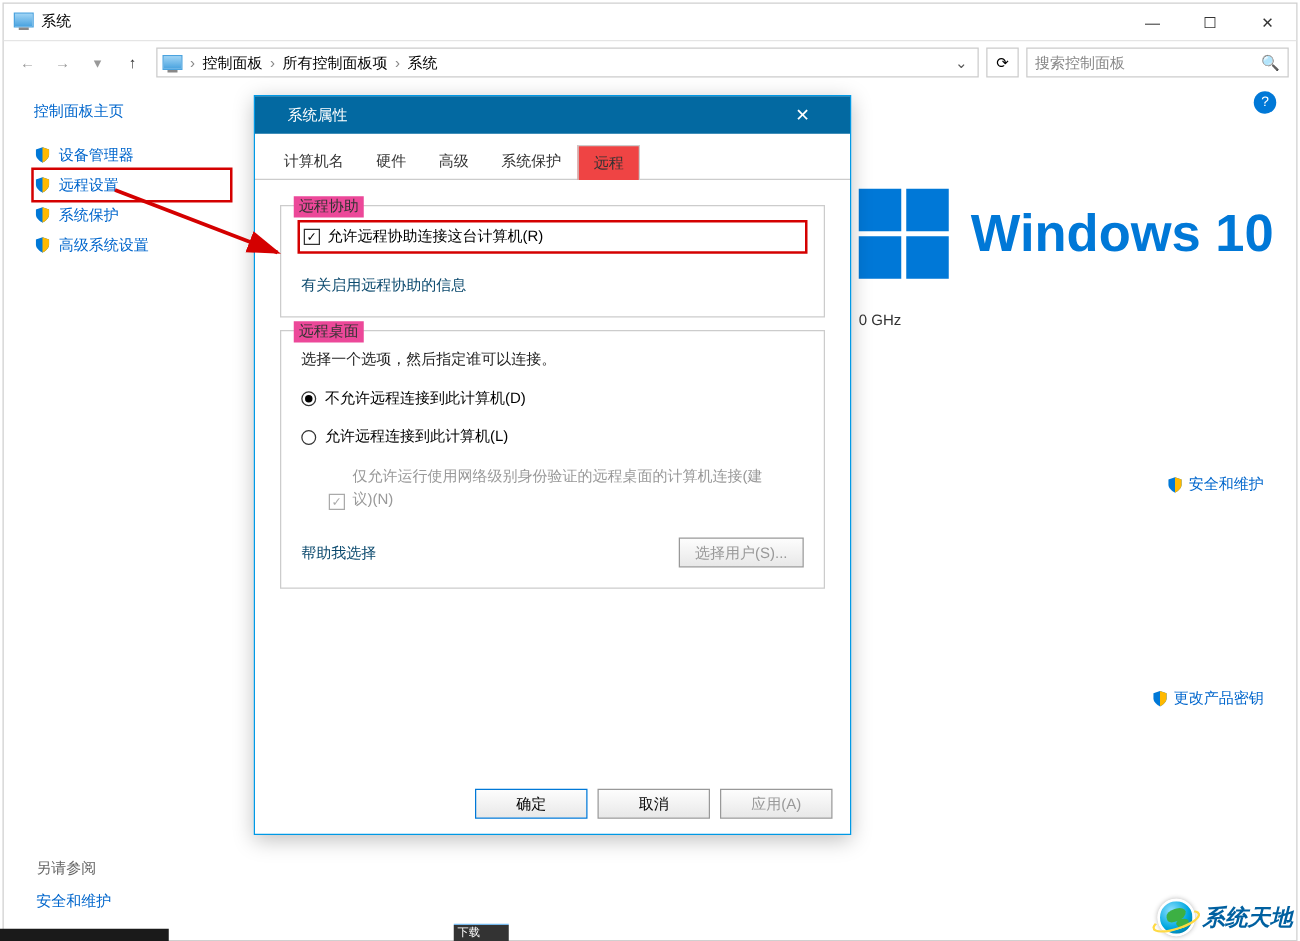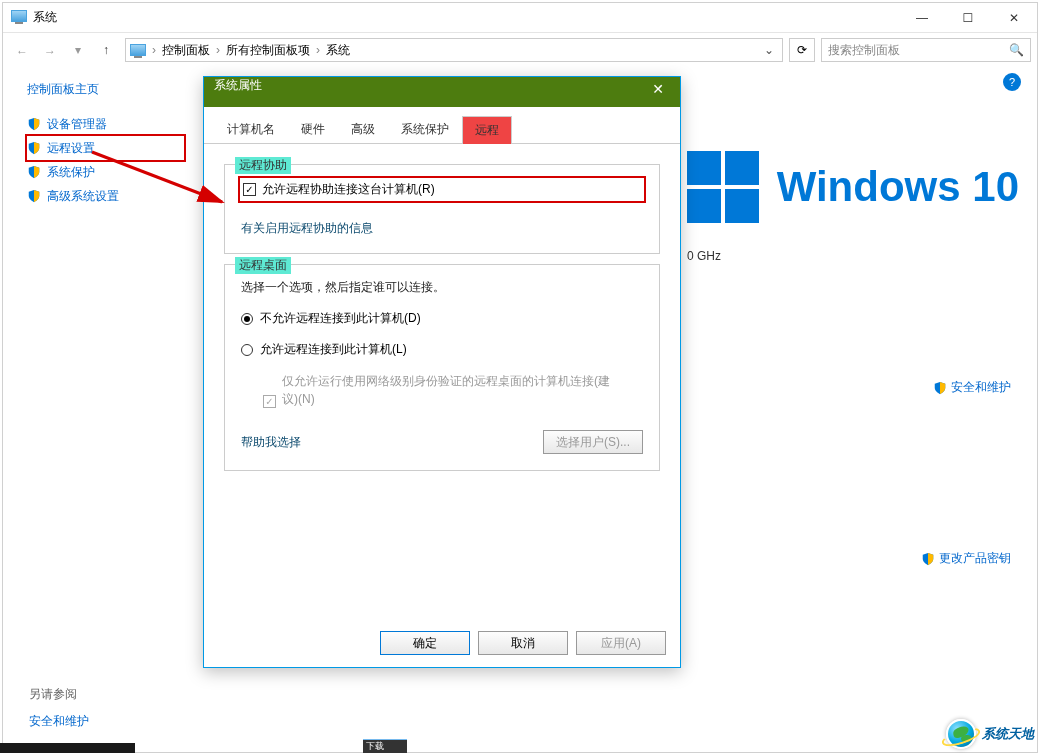--- a/index.html
+++ b/index.html
@@ -38,28 +38,28 @@
 .winlogo{position:absolute;right:18px;top:148px;display:flex;align-items:center;gap:18px}
 .winlogo .sq{width:72px;height:72px;display:grid;grid-template:1fr 1fr/1fr 1fr;gap:4px}
 .winlogo .sq div{background:#0078d7}
 .winlogo .txt{font-size:42px;font-weight:700;color:#0078d7}
 .infoline{position:absolute;left:684px;top:246px;color:#333}
 .changelink{position:absolute;right:26px;display:flex;align-items:center;gap:4px;color:#0066cc;cursor:pointer}
 .cl1{top:376px}.cl2{top:547px}
 
 
 .dialog{position:absolute;left:203px;top:76px;width:478px;height:592px;background:#fff;border:1px solid #0099e5;box-shadow:0 4px 16px rgba(0,0,0,.25)}
-.dlg-title{height:30px;background:#4d7c0f;display:flex;align-items:flex-start;padding:0 10px;color:#fff}
+.dlg-title{height:30px;background:#0369a1;display:flex;align-items:center;padding:0 26px;color:#fff}
 .dlg-title .close{margin-left:auto;width:24px;height:24px;display:flex;align-items:center;justify-content:center;color:#fff;font-size:14px}
 .tabs{display:flex;padding:8px 10px 0 10px;border-bottom:1px solid #ccc}
 .tab{padding:5px 12px;border:1px solid transparent;border-bottom:none;color:#333;cursor:pointer}
 .tab.active{border-color:#ccc;background:#ef4444;position:relative;top:1px}
 .dlg-body{padding:10px 20px 0 20px}
 .group{border:1px solid #ccc;padding:14px 16px 16px 16px;margin-top:10px;position:relative}
-.group .legend{position:absolute;top:-8px;left:10px;background:#5eead4;padding:0 4px;color:#333}
+.group .legend{position:absolute;top:-8px;left:10px;background:#ec4899;padding:0 4px;color:#333}
 .checkbox-row{display:flex;align-items:center;gap:6px}
 .checkbox-row.hl{outline:2px solid #d40000;outline-offset:1px;padding:2px}
 .cb{width:13px;height:13px;border:1px solid #333;display:flex;align-items:center;justify-content:center;font-size:10px}
 .cb.checked::after{content:"✓";color:#000}
 .cb.disabled{border-color:#aaa;color:#aaa}
 .cb.disabled.checked::after{content:"✓";color:#aaa}
 .link{color:#0c4a6e;cursor:pointer}
 .g1 .link{display:inline-block;margin-top:20px}
 .btn{min-width:90px;height:24px;border:1px solid #999;background:linear-gradient(#fdfdfd,#e8e8e8);display:inline-flex;align-items:center;justify-content:center;padding:0 12px;cursor:pointer}
 .btn.disabled{color:#999;cursor:default}
@@ -75,21 +75,21 @@
 
 
 .arrow{position:absolute;left:86px;top:140px;pointer-events:none}
 
 
 .watermark{position:absolute;right:6px;bottom:4px;display:flex;align-items:center;gap:6px}
 .watermark .globe{width:30px;height:30px;border-radius:50%;background:radial-gradient(circle at 35% 30%, #8fe0ff 0%, #00a8e0 55%, #006088 100%);position:relative;border:2px solid #fff;box-shadow:0 0 4px rgba(0,0,0,.3)}
 .watermark .globe::before{content:"";position:absolute;width:16px;height:10px;background:#3cb043;border-radius:50% 40% 60% 30%;left:5px;top:6px;transform:rotate(-15deg)}
 .watermark .globe::after{content:"";position:absolute;width:10px;height:7px;background:#3cb043;border-radius:60% 40% 50% 50%;right:3px;bottom:5px}
 .watermark .ring{position:absolute;width:40px;height:14px;border:2px solid #ffda44;border-radius:50%;left:-5px;top:11px;transform:rotate(-18deg);border-top-color:transparent}
-.watermark .wtxt{font-size:13px;font-weight:bold;color:#0060a0;font-style:italic}
+.watermark .wtxt{font-size:18px;font-weight:bold;color:#0060a0;font-style:italic}
 
 .taskbar-frag{position:absolute;left:0;bottom:0;width:135px;height:10px;background:#1a1a1a}
 .taskbar-frag2{position:absolute;left:363px;bottom:0;width:44px;height:14px;display:flex;flex-direction:column}
 .taskbar-frag2 .b1{height:3px;background:#76b9ed}
 .taskbar-frag2 .b2{flex:1;background:#333;color:#fff;font-size:9px;padding-left:3px}
 
 
 .monitor-icon{width:16px;height:12px;border:1px solid #4aa3df;background:linear-gradient(#9fd4f5,#4aa3df);position:relative}
 .monitor-icon::after{content:"";position:absolute;width:8px;height:2px;background:#888;left:3px;bottom:-3px}
 </style>

